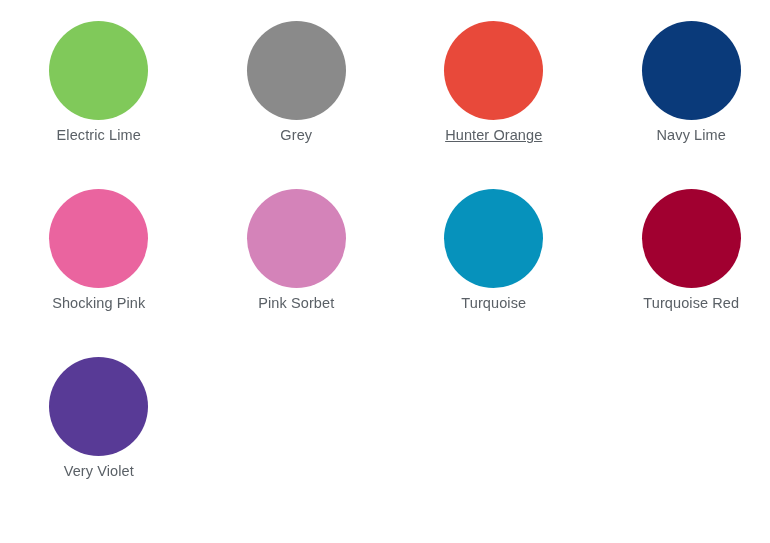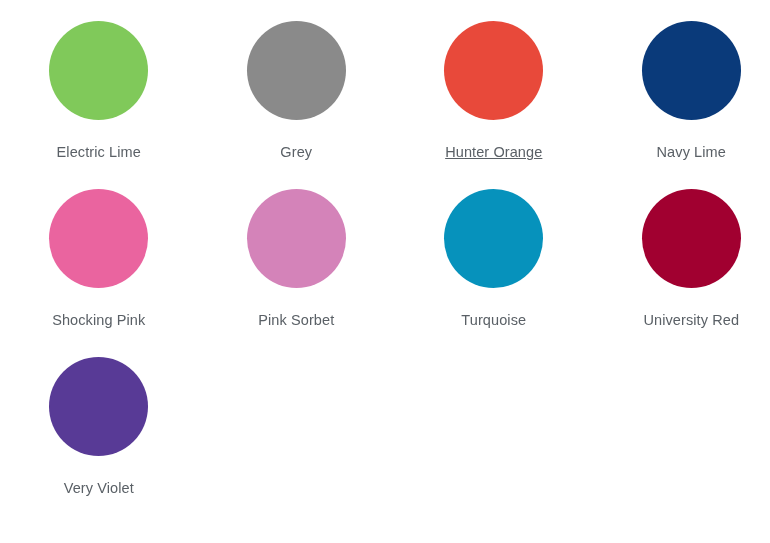--- a/index.html
+++ b/index.html
@@ -41,21 +41,21 @@
 
   .swatch-dot {
     width: 99px;
     height: 99px;
     border-radius: 50%;
     display: block;
     flex: 0 0 auto;
   }
 
   .swatch-label {
-    margin-top: 22px;
+    margin-top: 5px;
     font-size: 14.5px;
     line-height: 20px;
     color: #5a6066;
     text-align: center;
     white-space: nowrap;
     letter-spacing: 0.1px;
   }
 </style>
 </head>
 <body style="background: rgb(255, 255, 255);">
@@ -93,21 +93,21 @@
       <span class="swatch-label" style="color: rgb(90, 96, 102);">Pink Sorbet</span>
     </div>
 
     <div class="swatch">
       <span class="swatch-dot" style="background-color: rgb(6, 146, 188);"></span>
       <span class="swatch-label" style="color: rgb(90, 96, 102);">Turquoise</span>
     </div>
 
     <div class="swatch">
       <span class="swatch-dot" style="background-color: rgb(161, 0, 48);"></span>
-      <span class="swatch-label" style="color: rgb(90, 96, 102);">University Red</span>
+      <span class="swatch-label" style="color: rgb(90, 96, 102);">Turquoise Red</span>
     </div>
 
     <div class="swatch">
       <span class="swatch-dot" style="background-color: rgb(88, 58, 150);"></span>
       <span class="swatch-label" style="color: rgb(90, 96, 102);">Very Violet</span>
     </div>
 
   </div>
 </div>
 

